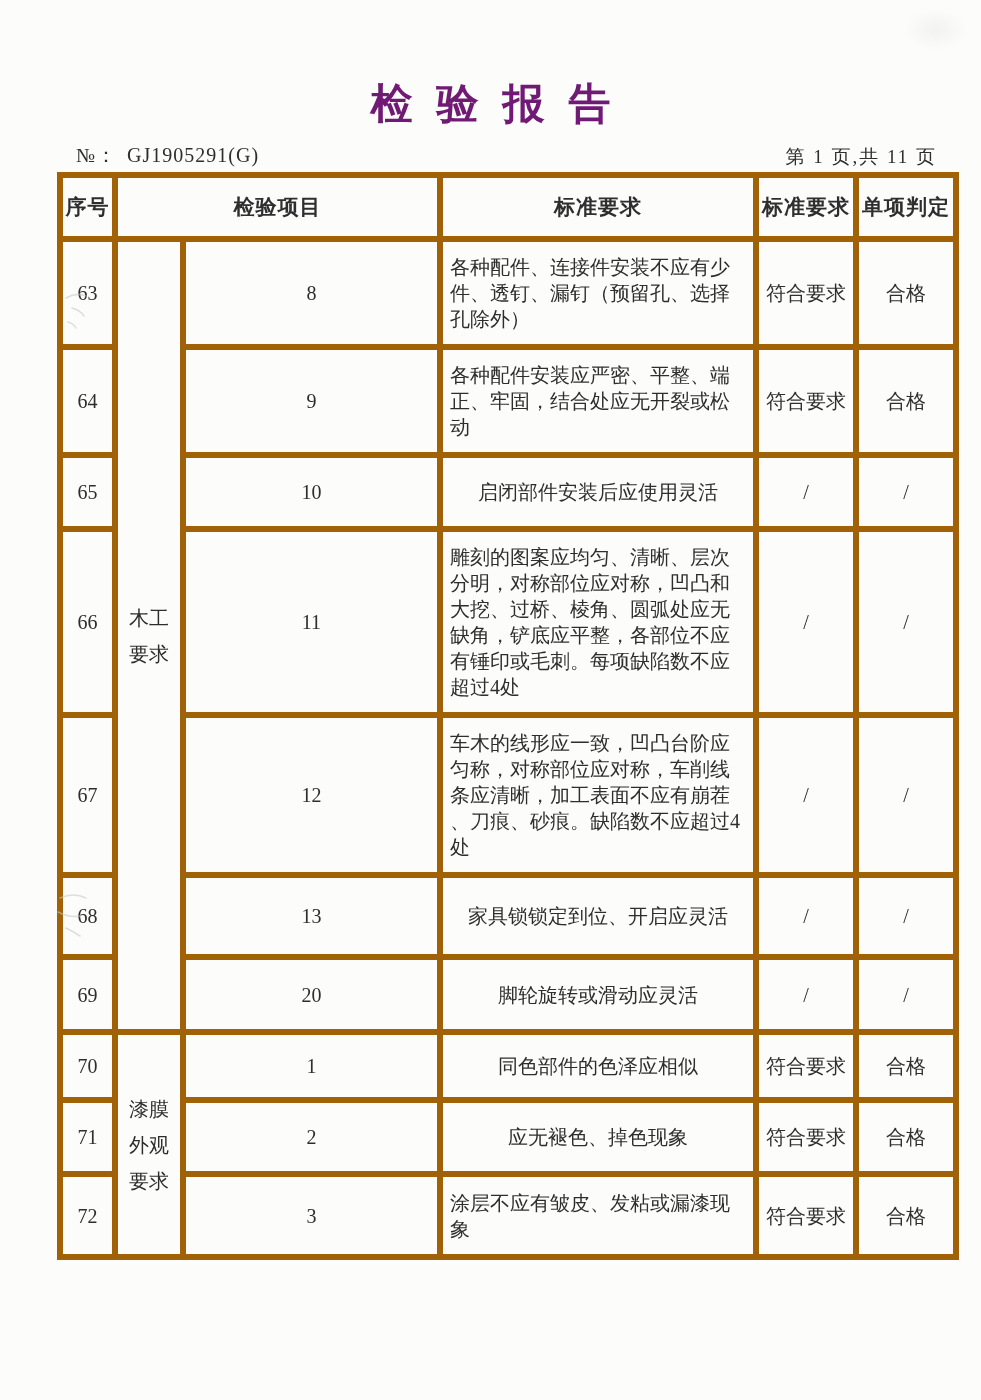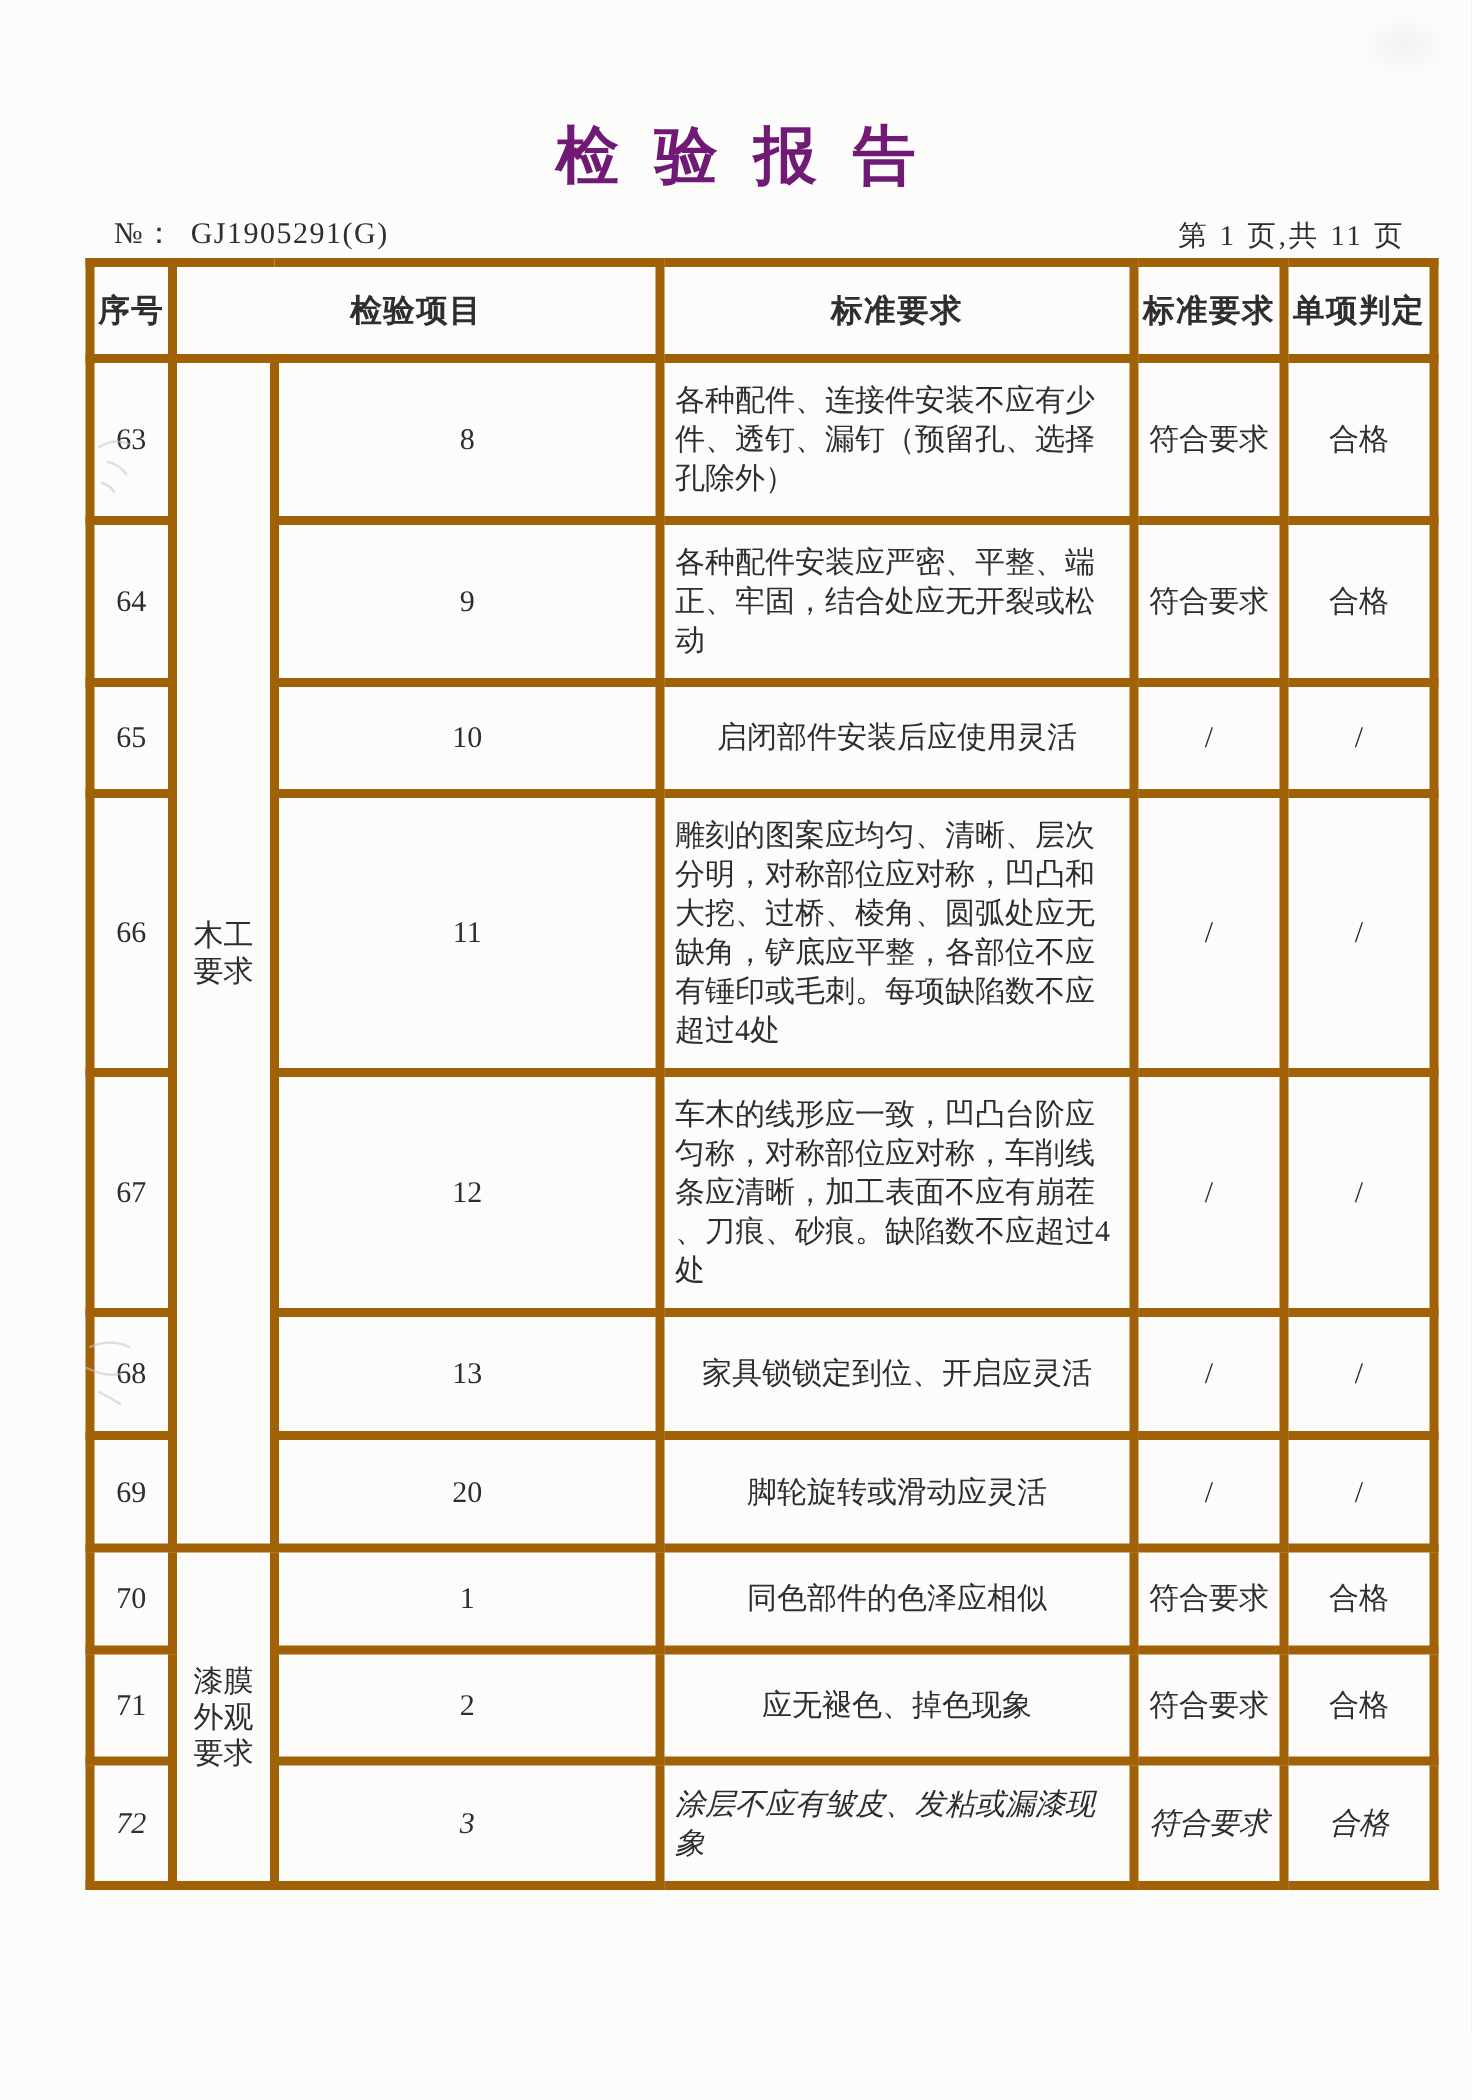--- a/index.html
+++ b/index.html
@@ -70,21 +70,21 @@
     letter-spacing: 1px;
   }
   td.requirement-cell { padding: 12px 7px; }
   td.req-left {
     text-align: left;
     word-break: break-all;
     line-break: anywhere;
   }
   td.group-cell {
     padding: 0 2px;
-    line-height: 24px;
+    line-height: 36px;
     word-break: break-all;
     line-break: anywhere;
     border-radius: 11px;
   }
   td.slash { font-size: 20px; }
   
   .scan-mark { position: absolute; opacity: 0.55; pointer-events: none; }
   .smudge-tr {
     top: 0; right: 0; width: 90px; height: 60px;
     background:
@@ -182,21 +182,21 @@
         <td class="result-cell">符合要求</td>
         <td class="judgment-cell">合格</td>
       </tr>
       <tr style="height:74px;">
         <td class="serial-cell">71</td>
         <td class="item-cell">2</td>
         <td class="requirement-cell">应无褪色、掉色现象</td>
         <td class="result-cell">符合要求</td>
         <td class="judgment-cell">合格</td>
       </tr>
-      <tr style="height:83px;font-style:italic;">
+      <tr style="height:83px;">
         <td class="serial-cell">72</td>
         <td class="item-cell">3</td>
         <td class="requirement-cell req-left">涂层不应有皱皮、发粘或漏漆现象</td>
         <td class="result-cell">符合要求</td>
         <td class="judgment-cell">合格</td>
       </tr>
     </tbody>
   </table>
 
   <div class="scan-mark smudge-tr"></div>

